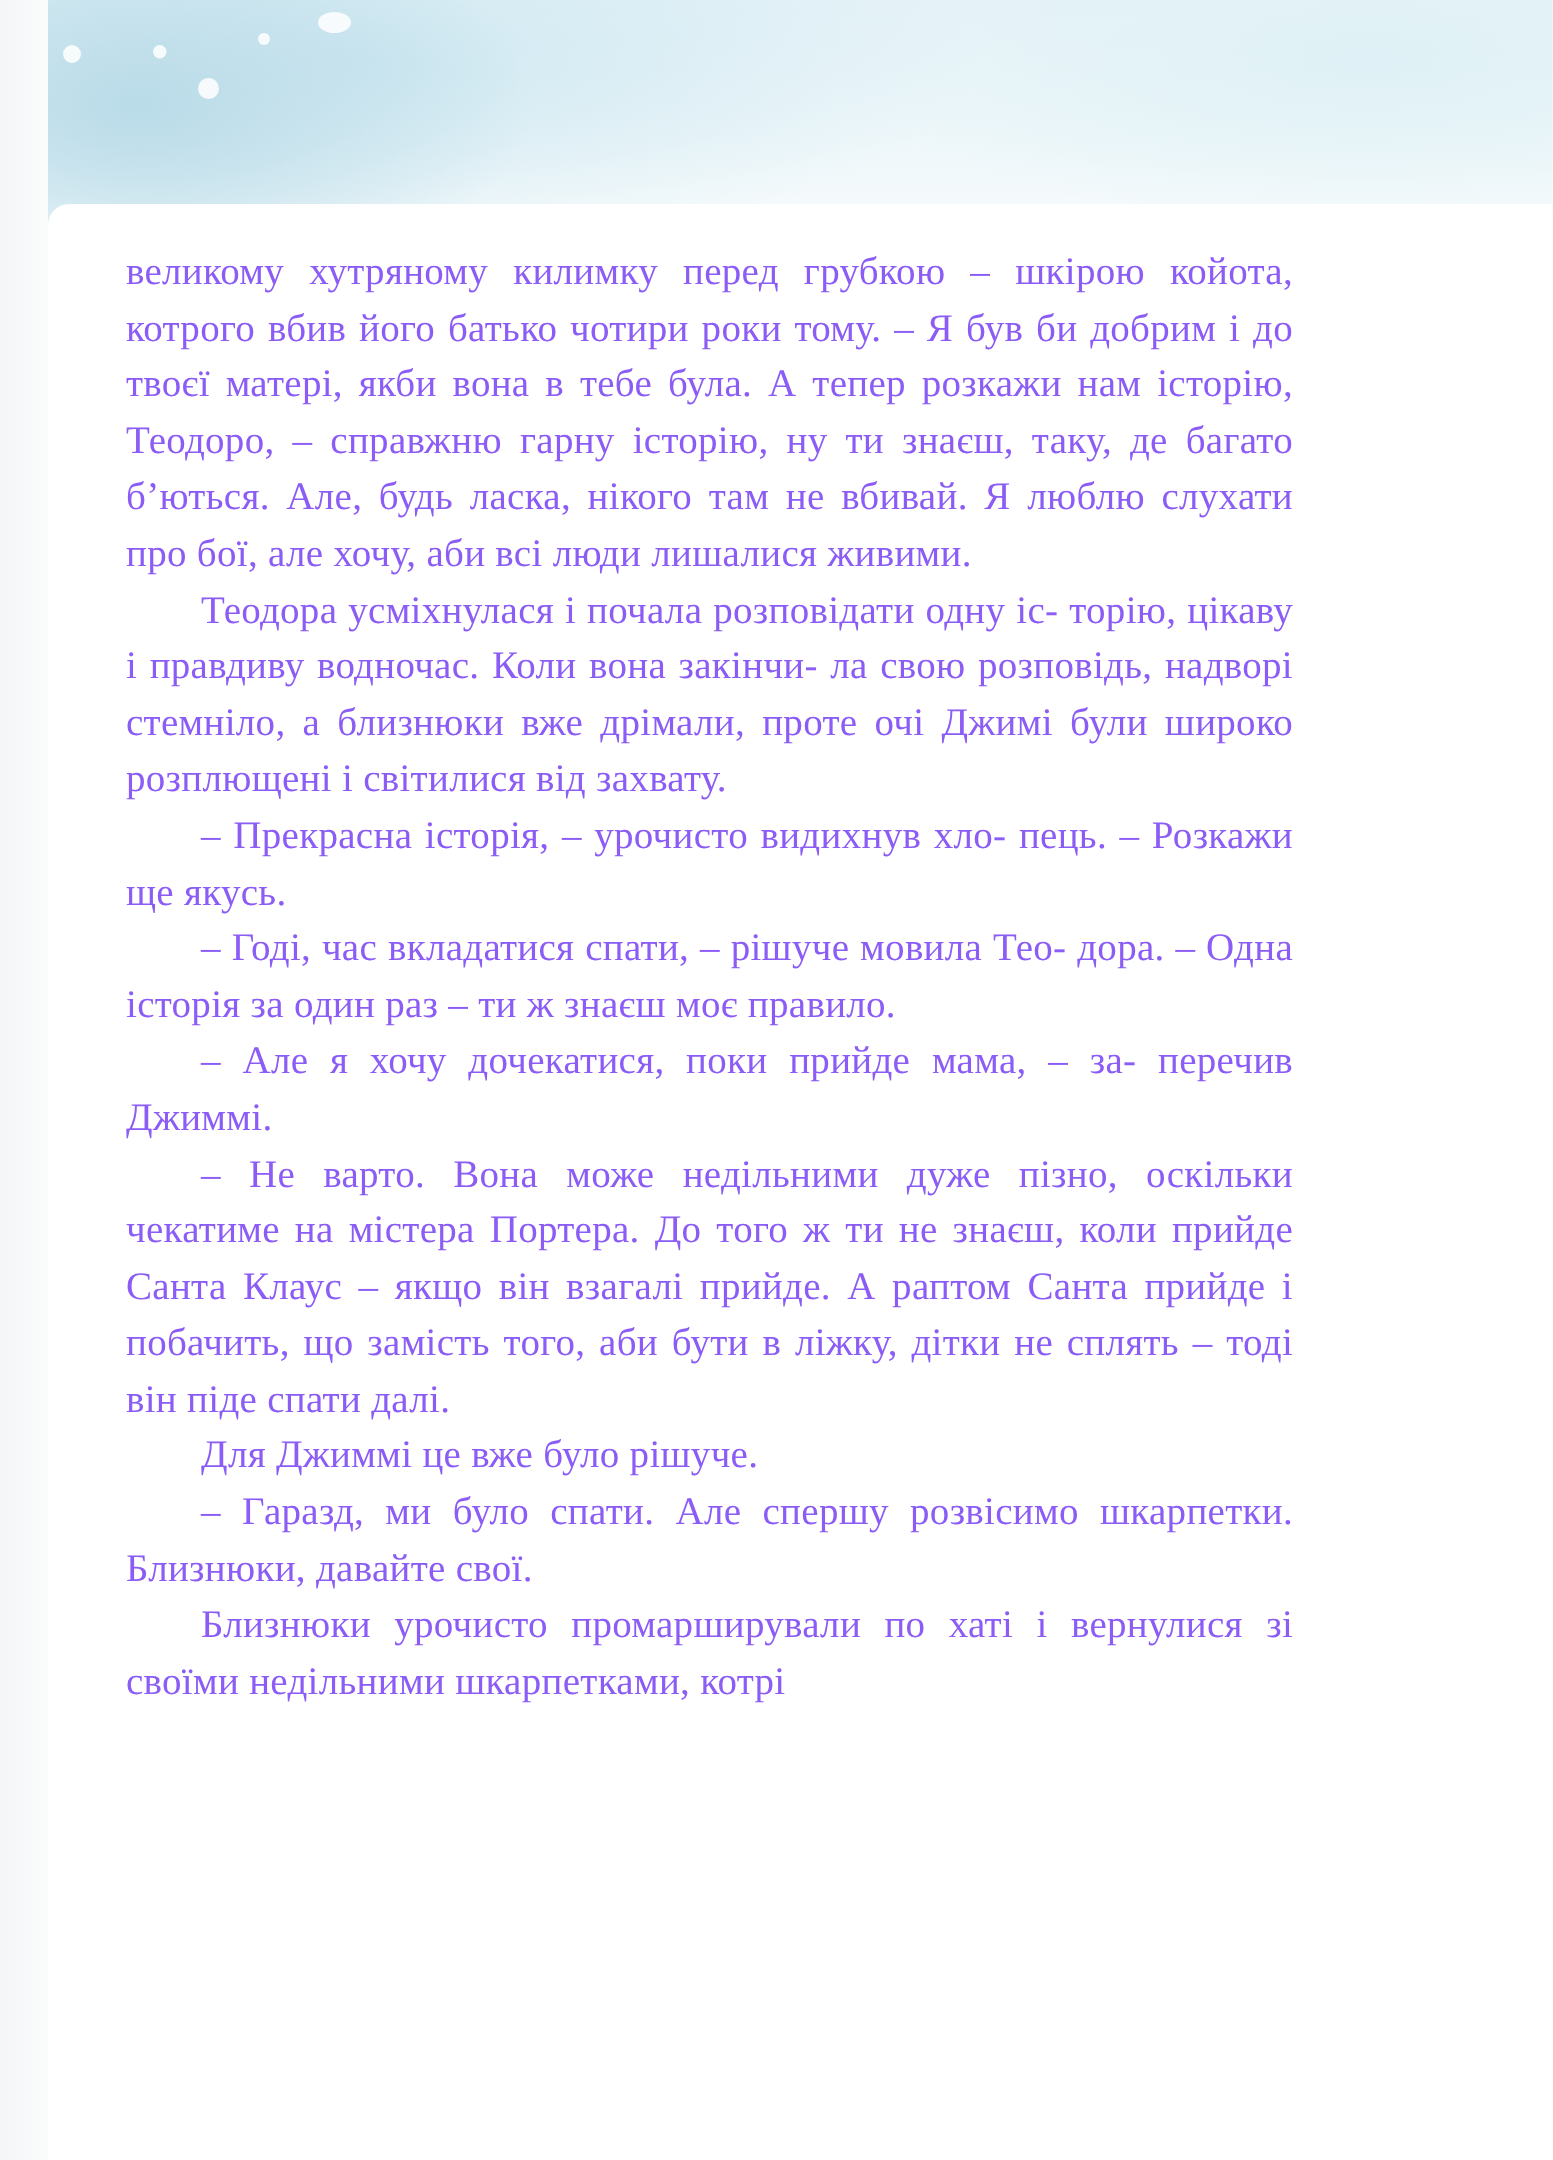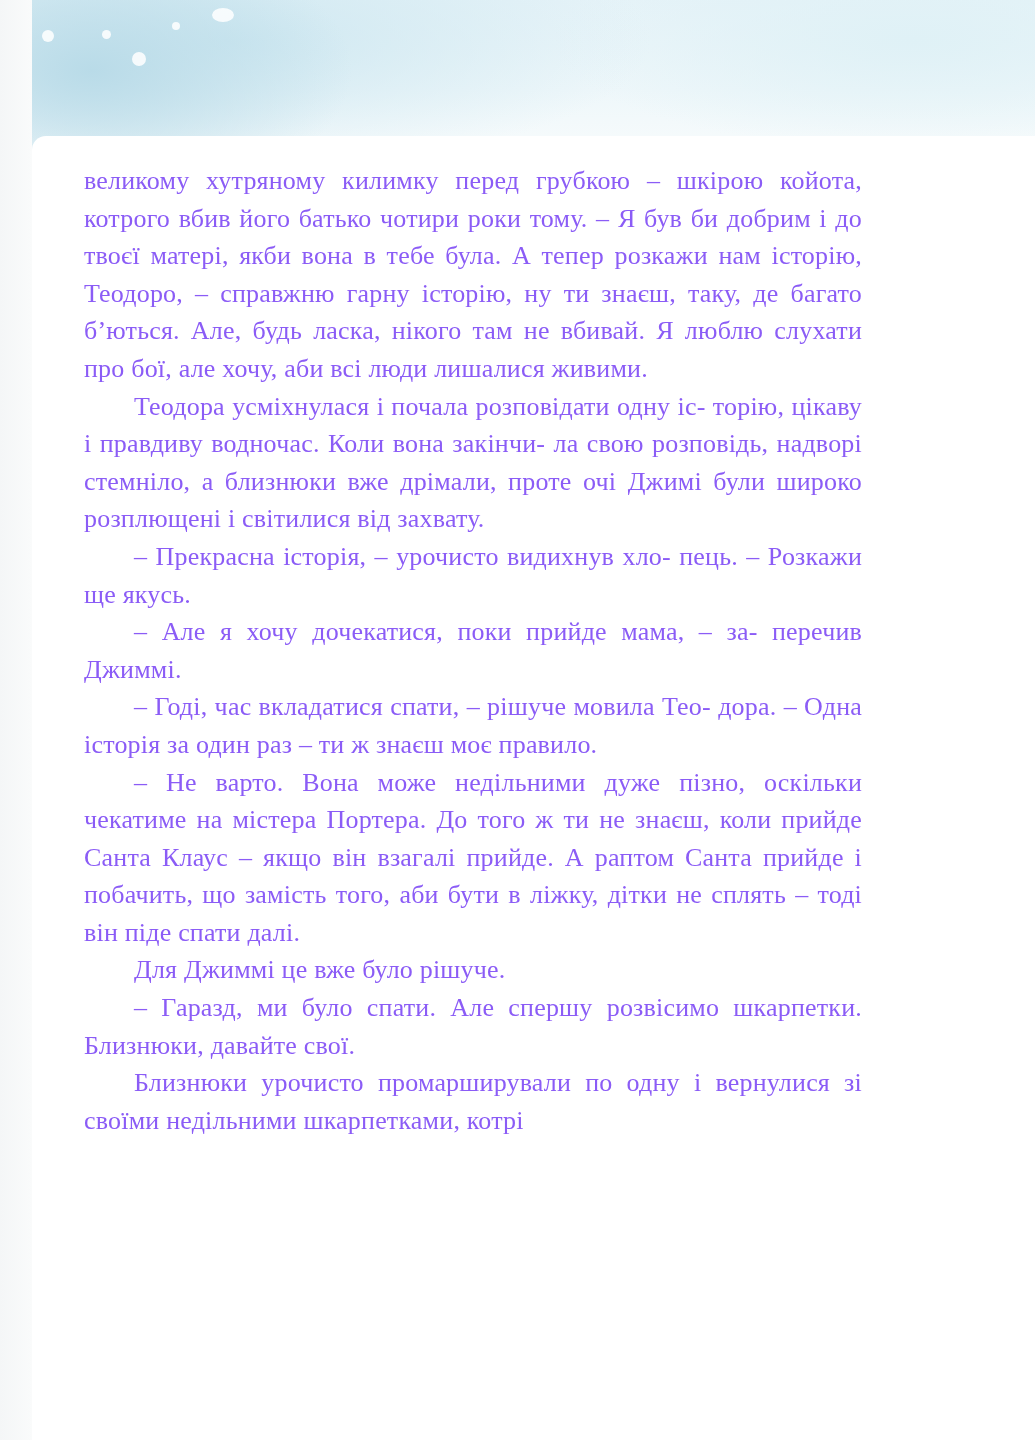--- a/index.html
+++ b/index.html
@@ -91,40 +91,40 @@
     <span>торію, цікаву і правдиву водночас. Коли вона закінчи-</span>
     <span>ла свою розповідь, надворі стемніло, а близнюки вже</span>
     <span>дрімали, проте очі Джимі були широко розплющені</span>
     <span>і світилися від захвату.</span>
   </p>
   <p class="indent">
     <span>– Прекрасна історія, – урочисто видихнув хло-</span>
     <span>пець. – Розкажи ще якусь.</span>
   </p>
   <p class="indent">
-    <span>– Але я хочу дочекатися, поки прийде мама, – за-</span>
-    <span>перечив Джиммі.</span>
-  </p>
-  <p class="indent">
     <span>– Годі, час вкладатися спати, – рішуче мовила Тео-</span>
     <span>дора. – Одна історія за один раз – ти ж знаєш моє</span>
     <span>правило.</span>
+  </p>
+  <p class="indent">
+    <span>– Але я хочу дочекатися, поки прийде мама, – за-</span>
+    <span>перечив Джиммі.</span>
   </p>
   <p class="indent">
     <span>– Не варто. Вона може недільними дуже пізно,</span>
     <span>оскільки чекатиме на містера Портера. До того ж ти</span>
     <span>не знаєш, коли прийде Санта Клаус – якщо він взагалі</span>
     <span>прийде. А раптом Санта прийде і побачить, що замість</span>
     <span>того, аби бути в ліжку, дітки не сплять – тоді він піде</span>
     <span>спати далі.</span>
   </p>
   <p class="indent">
     <span>Для Джиммі це вже було рішуче.</span>
   </p>
   <p class="indent">
     <span>– Гаразд, ми було спати. Але спершу розвісимо</span>
     <span>шкарпетки. Близнюки, давайте свої.</span>
   </p>
   <p class="indent">
-    <span>Близнюки урочисто промарширували по одну</span>
+    <span>Близнюки урочисто промарширували по хаті</span>
     <span>і вернулися зі своїми недільними шкарпетками, котрі</span>
   </p>
 </div>
 
 </body></html>

